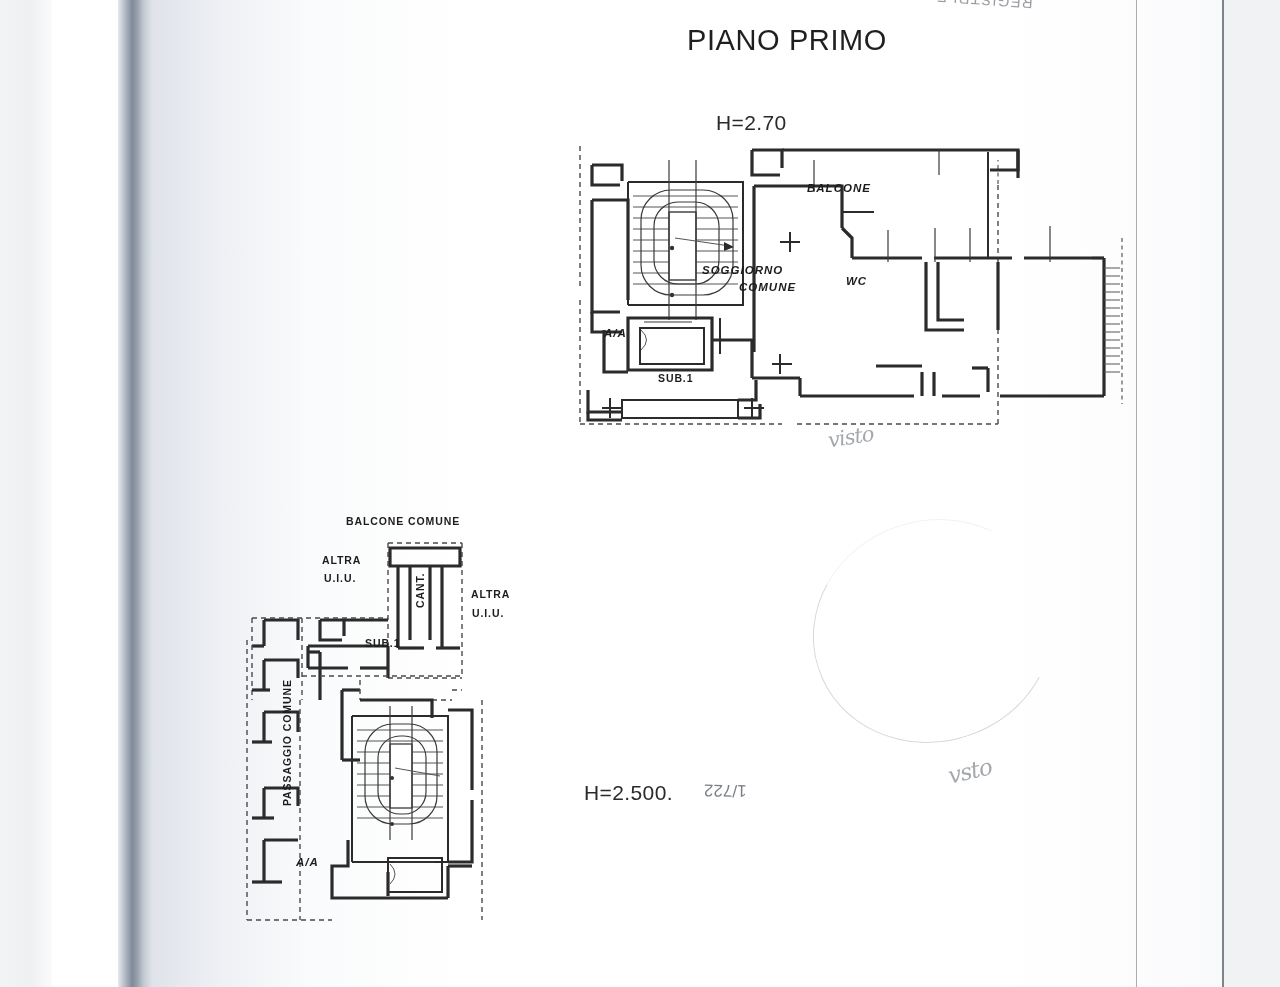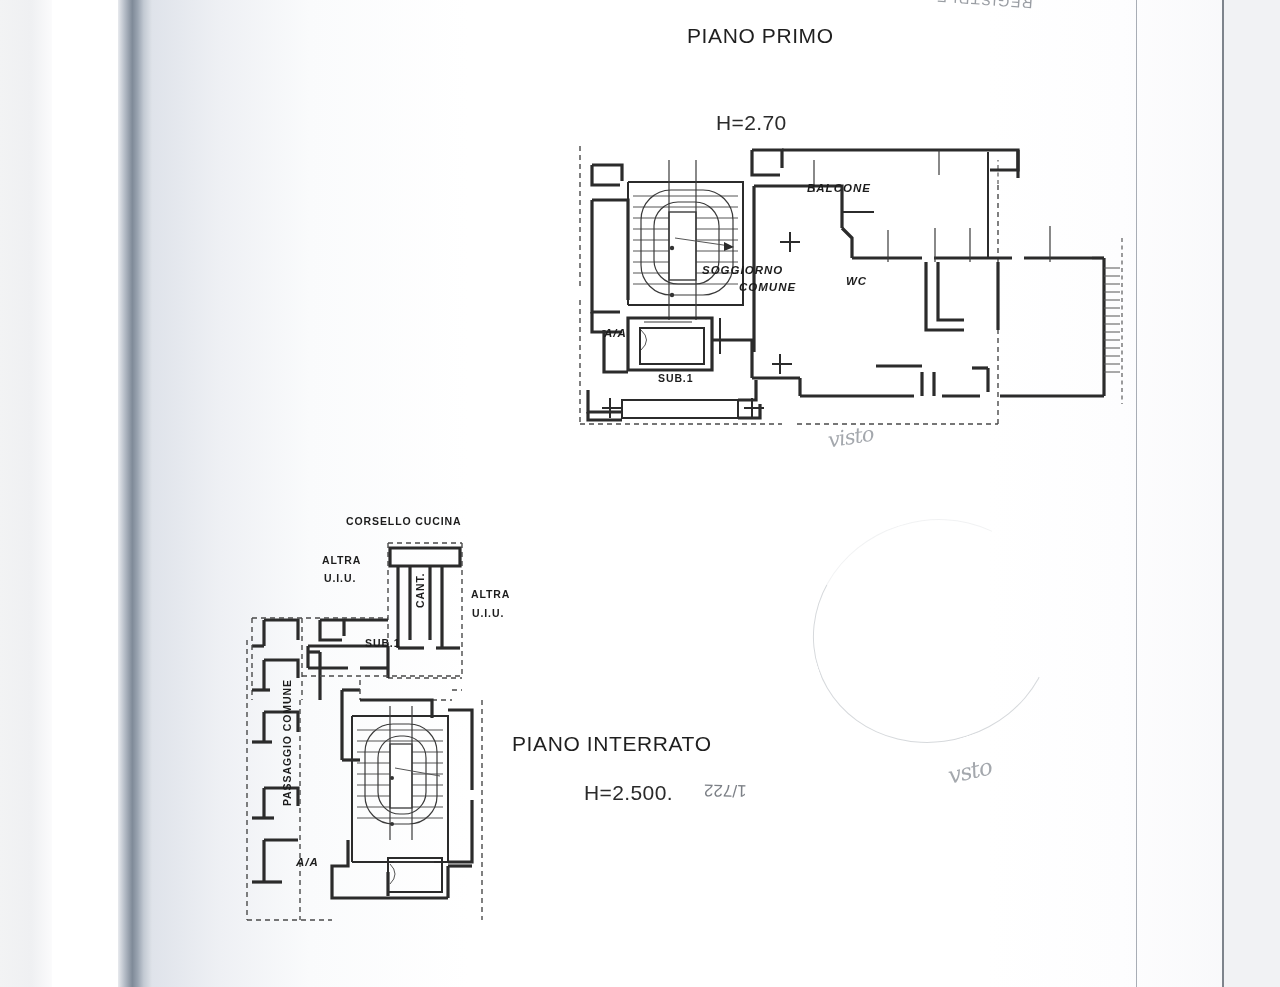--- a/index.html
+++ b/index.html
@@ -78,21 +78,21 @@
   svg.plan { position: absolute; left: 0; top: 0; }
 
   
   .lbl {
     position: absolute;
     color: #2b2b2b;
     white-space: nowrap;
     -webkit-font-smoothing: antialiased;
   }
   .title-big {
-    font-size: 21px;
+    font-size: 29px;
     letter-spacing: 0.6px;
     color: #1f1f1f;
   }
   .title-sub {
     font-size: 21px;
     letter-spacing: 0.4px;
     color: #2a2a2a;
   }
   .room {
     font-size: 11.5px;
@@ -405,24 +405,23 @@
     <div class="lbl title-big" style="left:535px; top:24px;">PIANO PRIMO</div>
     <div class="lbl title-sub" style="left:564px; top:76px;margin-top:35px;">H=2.70</div>
 
     <div class="lbl room" style="left:655px; top:182px;">BALCONE</div>
     <div class="lbl room" style="left:550px; top:264px;">SOGGIORNO</div>
     <div class="lbl room" style="left:587px; top:281px;">COMUNE</div>
     <div class="lbl room" style="left:694px; top:275px;">WC</div>
     <div class="lbl room" style="left:452px; top:327px;">A/A</div>
     <div class="lbl room-sm" style="left:506px; top:372px;">SUB.1</div>
 
-    <div class="lbl title-big" style="left:360px; top:732px;">PIANO INTERRATO</div>
     <div class="lbl title-sub" style="left:432px; top:781px;">H=2.500.</div>
 
-    <div class="lbl room-sm" style="left:194px; top:515px;">CORSELLO CUCINA</div>
+    <div class="lbl room-sm" style="left:194px; top:515px;">BALCONE COMUNE</div>
     <div class="lbl room-sm" style="left:170px; top:554px;">ALTRA</div>
     <div class="lbl room-sm" style="left:172px; top:572px;">U.I.U.</div>
     <div class="lbl room-sm" style="left:319px; top:588px;">ALTRA</div>
     <div class="lbl room-sm" style="left:320px; top:607px;">U.I.U.</div>
     <div class="lbl room-sm rot90" style="left:262px; top:608px;">CANT.</div>
     <div class="lbl room-sm" style="left:213px; top:637px;">SUB.1</div>
     <div class="lbl room-sm rot90" style="left:129px; top:806px;">PASSAGGIO COMUNE</div>
     <div class="lbl room" style="left:144px; top:856px;">A/A</div>
 
     <div class="stamp-top rot180" style="left:880px; top:12px;">REGISTRI E</div>

